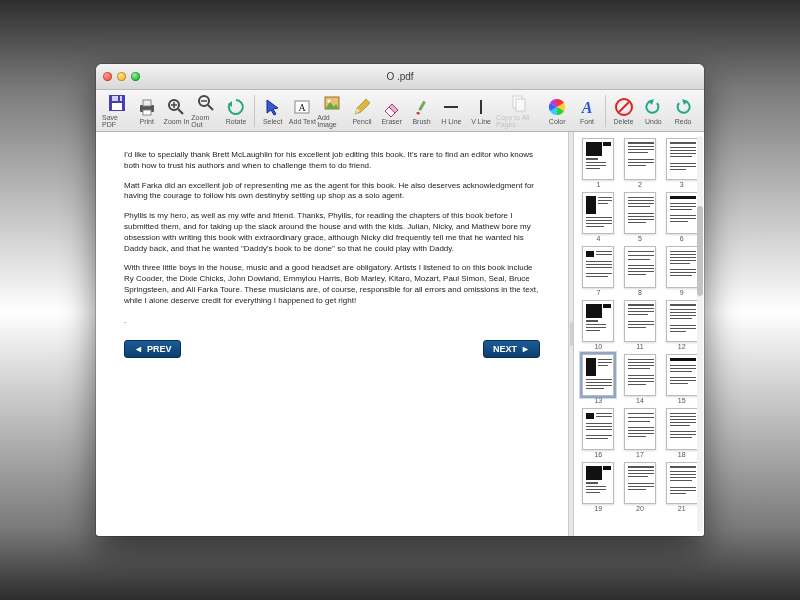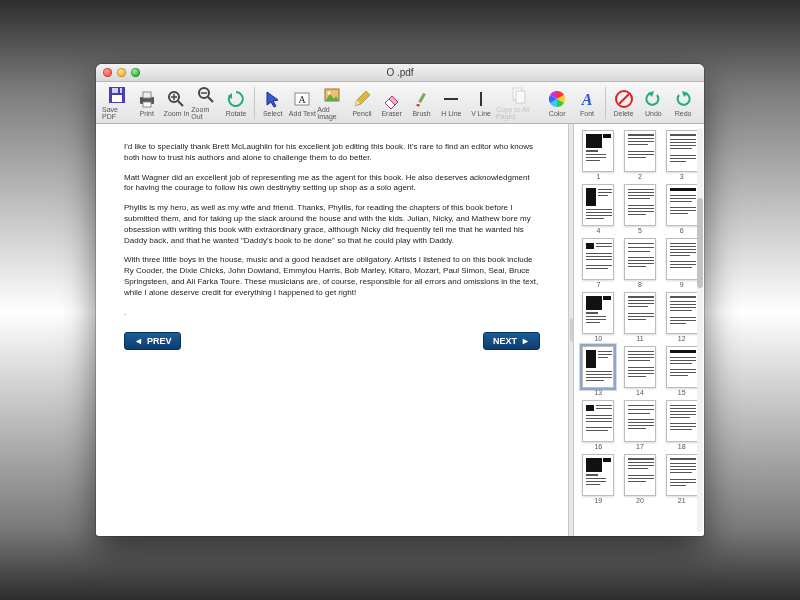--- a/index.html
+++ b/index.html
@@ -11,21 +11,21 @@
   }
   .window {
     width: 608px; height: 472px;
     background: #fff;
     border-radius: 6px 6px 3px 3px;
     box-shadow: 0 14px 34px rgba(0,0,0,0.55), 0 0 0 1px rgba(0,0,0,0.18);
     display: flex; flex-direction: column;
     overflow: hidden;
   }
   .titlebar {
-    height: 18px;
+    height: 26px;
     background: linear-gradient(#f3f3f3,#d8d8d8);
     border-bottom: 1px solid #b8b8b8;
     display: flex; align-items: center;
     position: relative;
     font-size: 10px; color: #333;
   }
   .traffic { position: absolute; left: 7px; display: flex; gap: 5px; }
   .tl { width: 9px; height: 9px; border-radius: 50%; box-shadow: inset 0 0 0 1px rgba(0,0,0,0.25); }
   .tl.r { background: radial-gradient(circle at 35% 30%, #ff9e93, #ff5f52 60%, #e33e30); }
   .tl.y { background: radial-gradient(circle at 35% 30%, #ffe29b, #ffbd2e 60%, #e1a325); }
@@ -281,22 +281,22 @@
             <path d="M6 6 a6 6 0 1 0 6 -2" fill="none" stroke="#2a8" stroke-width="2"></path>
             <polygon points="15,4 9,2 11,8" fill="#2a8"></polygon>
           </svg>
       </span>
         <span>Redo</span>
     </div>
   </div>
 
   <div class="content">
     <div class="page">
-      <p>I'd like to specially thank Brett McLaughlin for his excellent job editing this book. It's rare to find an editor who knows both how to trust his authors and alone to challenge them to do better.</p>
-      <p>Matt Wagner did an excellent job of representing me as the agent for this book. He also deserves acknowledgment for having the courage to follow his own destinyby setting up shop as a solo agent.</p>
+      <p>I'd like to specially thank Brett McLaughlin for his excellent job editing this book. It's rare to find an editor who knows both how to trust his authors and when to challenge them to do friend.</p>
+      <p>Matt Farka did an excellent job of representing me as the agent for this book. He also deserves acknowledgment for having the courage to follow his own destinyby setting up shop as a solo agent.</p>
       <p>Phyllis is my hero, as well as my wife and friend. Thanks, Phyllis, for reading the chapters of this book before I submitted them, and for taking up the slack around the house and with the kids. Julian, Nicky, and Mathew bore my obsession with writing this book with extraordinary grace, although Nicky did frequently tell me that he wanted his Daddy back, and that he wanted "Daddy's book to be done" so that he could play with Daddy.</p>
       <p>With three little boys in the house, music and a good headset are obligatory. Artists I listened to on this book include Ry Cooder, the Dixie Chicks, John Dowland, Emmylou Harris, Bob Marley, Kitaro, Mozart, Paul Simon, Seal, Bruce Springsteen, and Ali Farka Toure. These musicians are, of course, responsible for all errors and omissions in the text, while I alone deserve credit for everything I happened to get right!</p>
       <p>.</p>
       <div class="navbtns">
         <div class="pn">
           <span>◄</span>
           <span>PREV</span>
         </div>
         <div class="pn">
           <span>NEXT</span>

